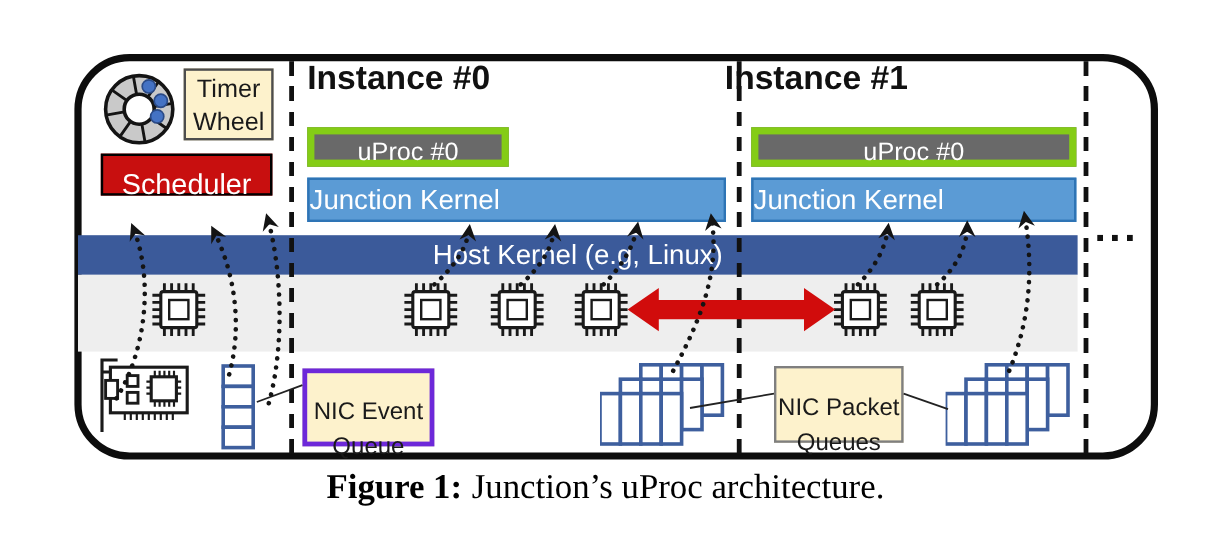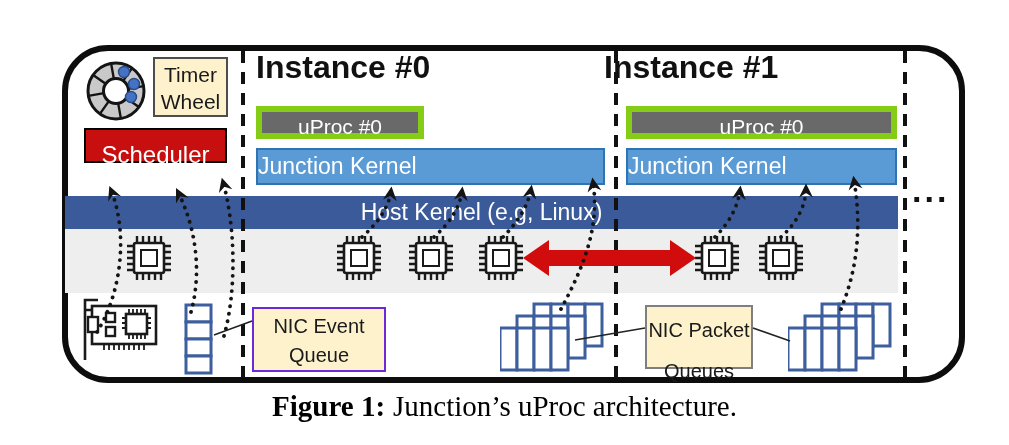--- a/index.html
+++ b/index.html
@@ -5,34 +5,34 @@
   html,body{margin:0;padding:0;background:#fff;}
   #canvas{position:relative;width:1009px;height:445px;background:#fff;overflow:hidden;
           font-family:"Liberation Sans",sans-serif;}
   .abs{position:absolute;box-sizing:border-box;}
   #frame{left:62px;top:45px;width:903px;height:338px;border:6px solid #0d0d0d;border-radius:46px;background:#fff;}
   .dashline{width:4px;top:51px;height:327px;
             background:repeating-linear-gradient(to bottom,#111 0 12px,transparent 12px 21px);}
   #hostbar{left:65px;top:196px;width:833px;height:33px;background:var(--host-kernel-blue,#3b5a9a);
            color:#fff;font-size:23px;line-height:32px;text-align:center;}
   #grayband{left:65px;top:229px;width:833px;height:64px;background:var(--band-gray,#eee);}
-  .instance-title{top:49px;font-size:32px;font-weight:700;color:#111;white-space:nowrap;}
+  .instance-title{top:49px;font-size:28px;font-weight:700;color:#111;white-space:nowrap;}
   .uproc{top:106px;height:33px;background:var(--uproc-gray,#696969);border:6px solid #84cc16;
          color:#fff;font-size:21px;line-height:29px;text-align:center;}
   .jkernel{top:148px;height:37px;background:var(--junction-blue,#5b9bd5);border:2px solid #2e74b5;
            color:#fff;font-size:23px;line-height:33px;text-align:left;}
   #scheduler{left:84px;top:128px;width:143px;height:35px;background:var(--scheduler-red,#c80f0f);
              border:2px solid #000000;color:#fff;font-size:24px;line-height:49px;text-align:center;}
   .cream{background:var(--label-cream,#fdf2cc);color:#1a1a1a;text-align:center;}
   #timerwheel-label{left:153px;top:57px;width:75px;height:60px;border:2px solid #4d4d4d;
                     font-size:21px;line-height:27px;padding-top:2px;}
-  #nic-event-label{left:252px;top:307px;width:134px;height:65px;border:2px solid #6d28d9;
-                   font-size:20px;line-height:29px;padding-top:3px;}
+  #nic-event-label{left:252px;top:307px;width:110px;height:65px;border:4px solid #6d28d9;
+                   font-size:20px;line-height:29px;padding-top:18px;}
   #nic-packet-label{left:645px;top:305px;width:108px;height:64px;border:2px solid #7f7f7f;
-                    font-size:20px;line-height:41px;padding-top:3px;}
+                    font-size:20px;line-height:29px;padding-top:19px;}
   #ellipsis{left:912px;top:172px;width:52px;font-size:34px;font-weight:700;letter-spacing:3px;color:#111;line-height:36px;}
   #caption{left:0;right:0;top:390px;text-align:center;font-family:"Liberation Serif",serif;
            font-size:29px;color:#000;}
   #caption .cap-prefix{font-weight:700;text-align:right;}
   #caption .cap-text{margin-left:8px;}
   #overlay{left:0;top:0;width:1009px;height:445px;pointer-events:none;}
 </style>
 </head>
 <body>
 

